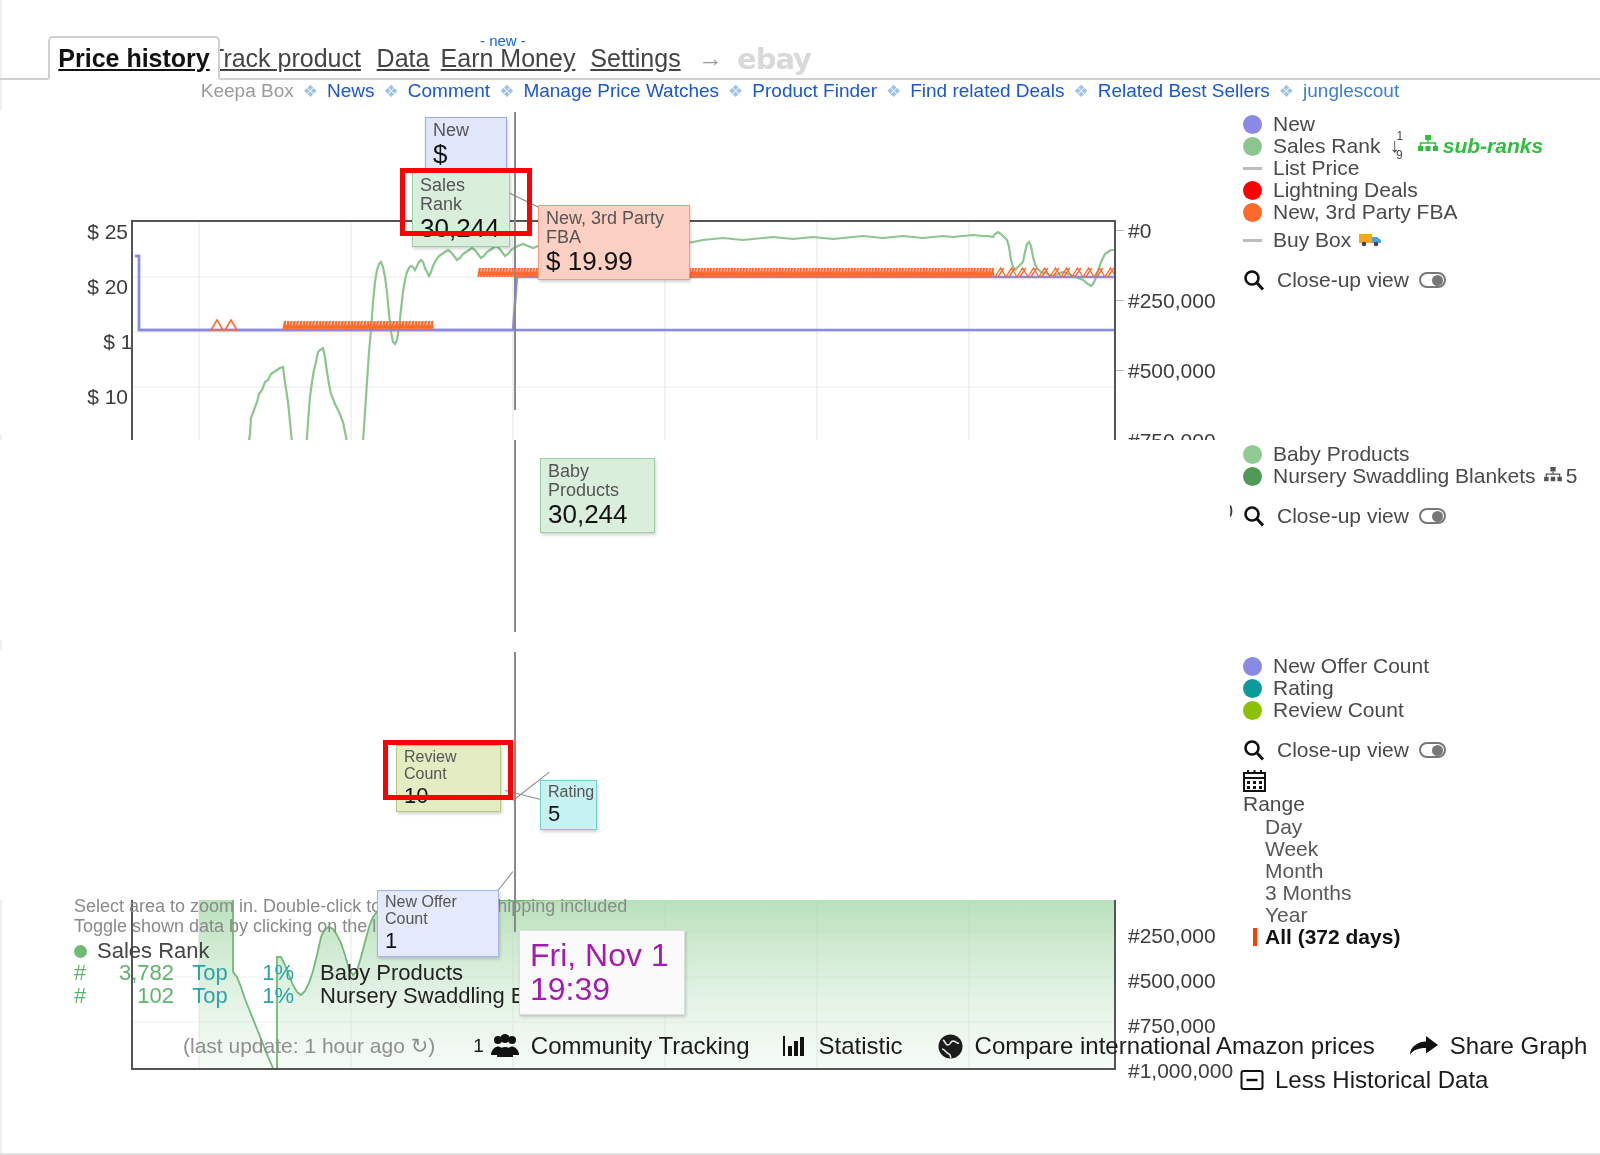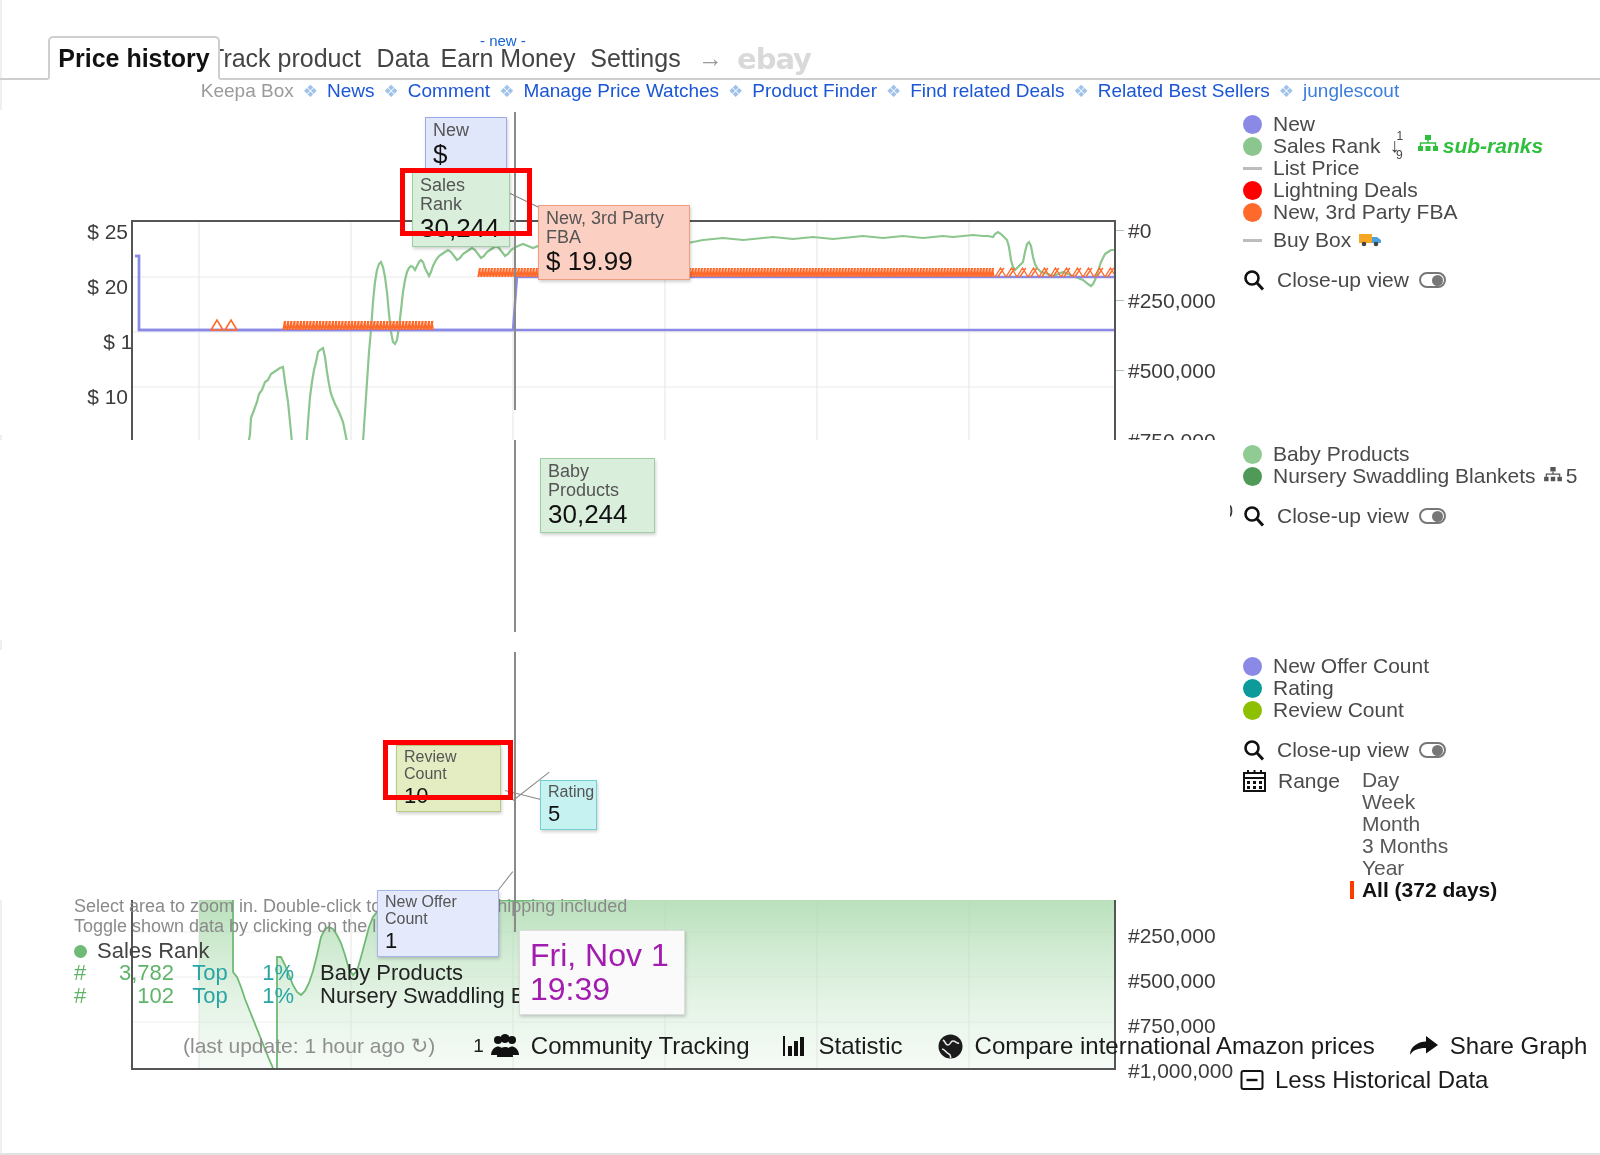--- a/index.html
+++ b/index.html
@@ -17,21 +17,21 @@
   #tabbar {
     position: absolute; left: 0; top: 34px; width: 1600px; height: 46px;
   }
   #tabbar .tabline {
     position: absolute; left: 0; bottom: 0; width: 1600px; height: 2px;
     background: #cfcfcf;
   }
   .tab {
     position: absolute; bottom: 0; height: 44px;
     display: flex; align-items: center; justify-content: center;
-    font-size: 25px; color: #444; padding: 0 12px; white-space: nowrap;
+    font-size: 25px; color: #444; padding: 0 12px; white-space: nowrap; text-decoration: underline;
   }
   .tab.active {
     color: #111; font-weight: bold;
     border: 2px solid #cfcfcf; border-bottom: 2px solid #ffffff;
     border-radius: 5px 5px 0 0; background: #fff; z-index: 3;
   }
   .newbadge {
     position: absolute; font-size: 15px; color: #1565d8; font-style: normal;
     white-space: nowrap;
   }
@@ -564,21 +564,21 @@
       <span class="mag">
         <svg width="22" height="22" viewBox="0 0 22 22">
             <circle cx="9" cy="9" r="6.5" fill="none" stroke="#111" stroke-width="2.6"></circle>
             <line x1="13.6" y1="13.6" x2="20" y2="20.5" stroke="#111" stroke-width="3"></line>
           </svg>
       </span>
       <span>Close-up view</span>
       <span class="toggle-pill"></span>
     </div>
 
-    <div class="range-head" style="margin-top:6px;">
+    <div class="range-head" style="margin-top:6px;flex-direction:column;">
       <span style="margin-right:12px; display:inline-flex;">
         <svg width="23" height="23" viewBox="0 0 23 23">
             <rect x="1" y="4" width="21" height="18" fill="none" stroke="#111" stroke-width="2"></rect>
             <line x1="1" y1="9" x2="22" y2="9" stroke="#111" stroke-width="2"></line>
             <line x1="5" y1="1" x2="5" y2="5" stroke="#111" stroke-width="2"></line>
             <line x1="11.5" y1="1" x2="11.5" y2="5" stroke="#111" stroke-width="2"></line>
             <line x1="18" y1="1" x2="18" y2="5" stroke="#111" stroke-width="2"></line>
             <g fill="#111">
               <rect x="4" y="12" width="3" height="3"></rect>
               <rect x="10" y="12" width="3" height="3"></rect>

